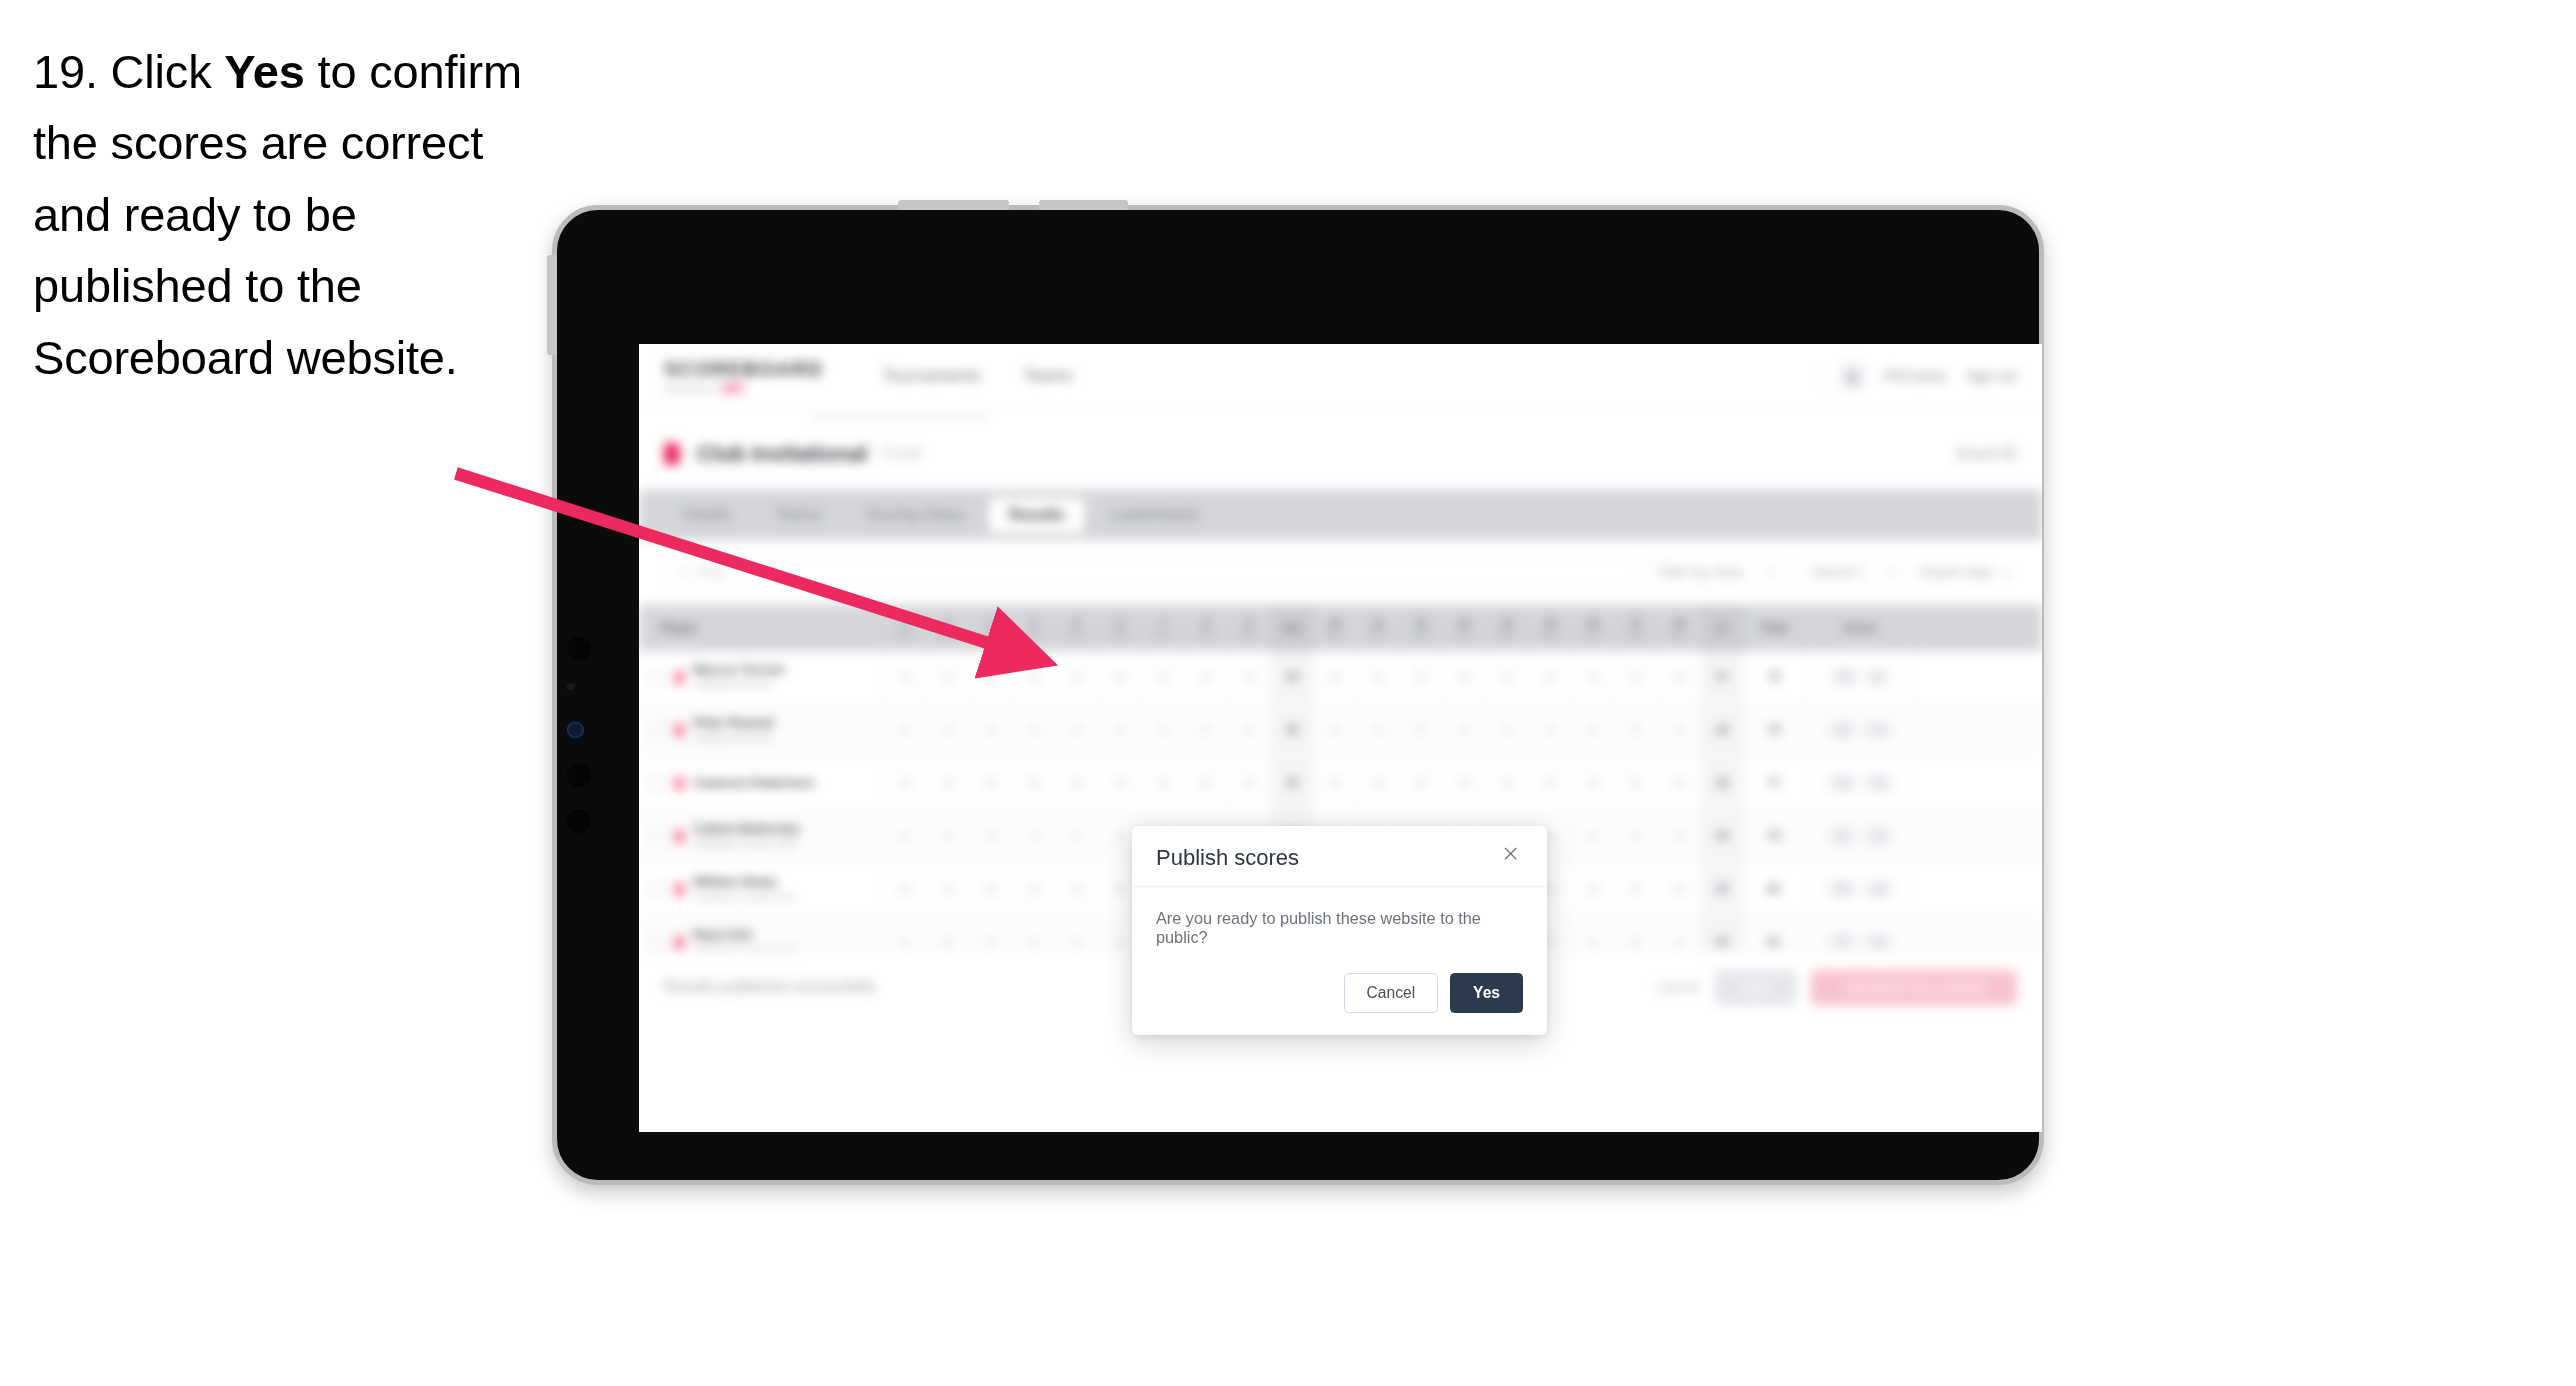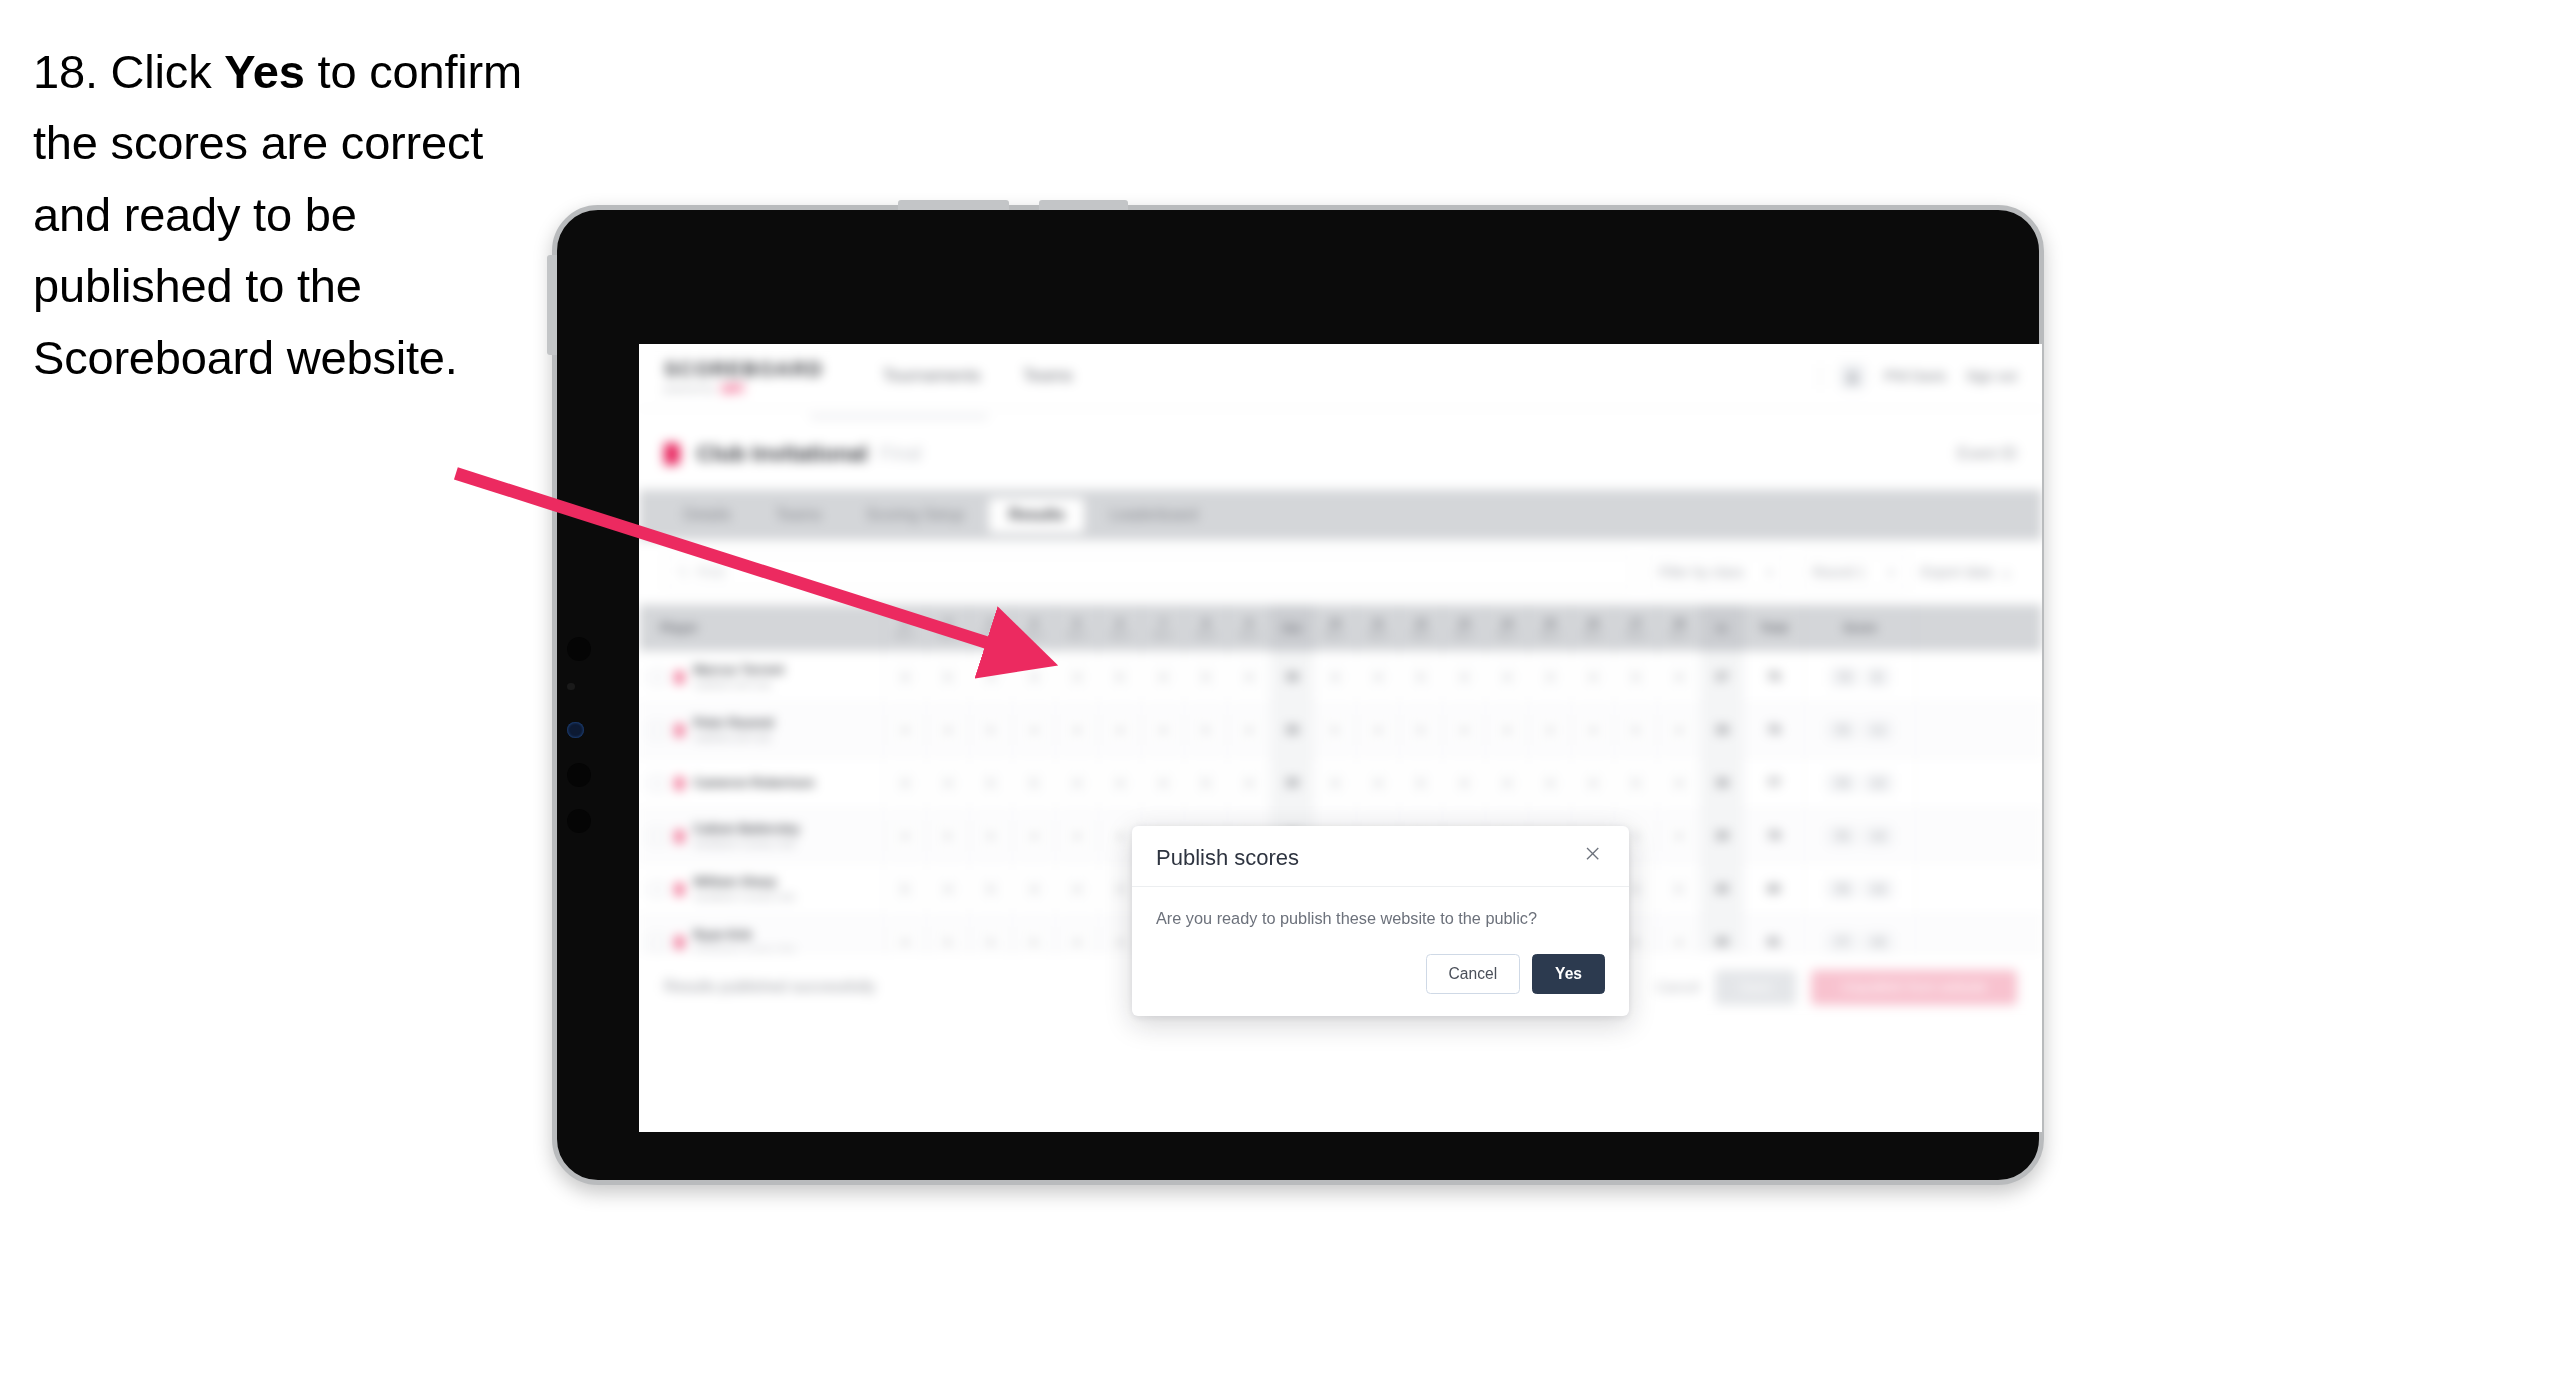--- a/index.html
+++ b/index.html
@@ -180,21 +180,21 @@
   .foot-msg { font-size:15.6px; color:#9b9da3; }
   .foot-right { margin-left:auto; display:flex; align-items:center; gap:15px; }
   .foot-link { font-size:14px; color:#b6b8bd; }
   .btn-grey { background:#e4e6e9; color:#ffffff; font-size:14px; padding:9.6px 25px; border-radius:4.5px; }
   .btn-pink { background:#f8c2cf; color:#ffffff; font-size:14px; padding:9.6px 30px; border-radius:4.5px; }
 
   
   .modal {
     position:absolute;
     left: 493px; top: 482px;
-    width: 497px;
+    width: 415px;
     background:#ffffff;
     border-radius: 6px;
     box-shadow: 0 7.4px 28px rgba(20,24,36,.18), 0 1.5px 6px rgba(20,24,36,.08);
     z-index: 50;
   }
   .modal-head {
     padding: 19.3px 24px 15px 24px;
     border-bottom: 0.7px solid #eceef0;
     display:flex; align-items:flex-start;
   }
@@ -217,21 +217,21 @@
 
   
   .arrow-layer { position:absolute; left:0; top:0; width:2576px; height:1386px; pointer-events:none; z-index:80; }
 </style>
 </head>
 <body>
 
 <div id="stage">
 
   <div class="caption">
-    <span>18.</span>
+    <span>19.</span>
     <span>Click</span>
     <span class="strong">Yes</span>
     <span>to confirm the scores are correct and ready to be published to the Scoreboard website.</span>
   </div>
 
   <div class="tablet">
     <div class="tablet-topbtn"></div>
     <div class="tablet-topbtn2"></div>
     <div class="tablet-sidebtn"></div>
     <div class="sensor s1"></div>

